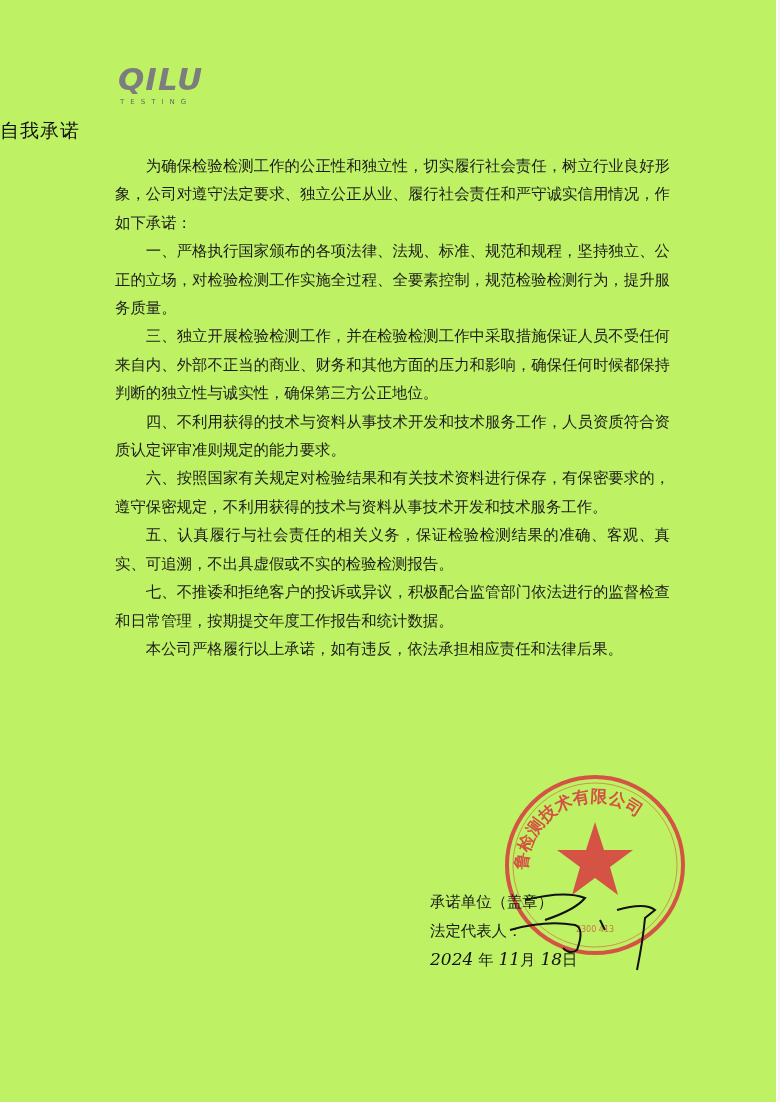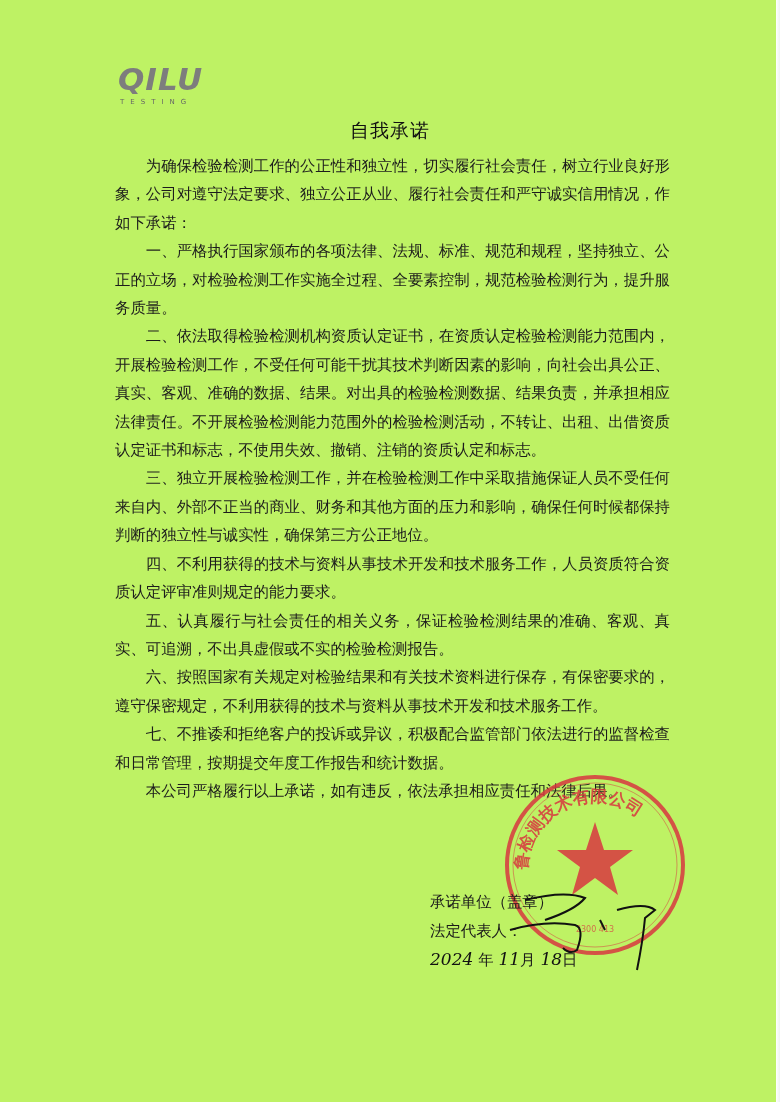--- a/index.html
+++ b/index.html
@@ -7,21 +7,21 @@
            font-family: "DejaVu Serif", "Liberation Serif", serif; color: #1a1a1a; }
     .page { position: absolute; left: 0; top: 0; width: 780px; height: 1102px; background: #bef264; }
     .edge { position: absolute; right: 0; top: 0; width: 4px; height: 1102px;
             background: linear-gradient(to right, #ffffff, #eef3ee); }
     .logo { position: absolute; left: 118px; top: 62px; width: 110px; height: 50px; }
     .logo-word { position: absolute; left: 0; top: 0; font-family: "DejaVu Sans", sans-serif;
                  font-weight: bold; font-style: italic; font-size: 31px; letter-spacing: 1px;
                  color: #7d7d7d; line-height: 34px; }
     .logo-sub { position: absolute; left: 2px; top: 36px; font-family: "DejaVu Sans", sans-serif;
                 font-size: 7px; letter-spacing: 6px; color: #666; white-space: nowrap; }
-    .title { position: absolute; left: 0; width: 780px; top: 118px; text-align: center;
+    .title { position: absolute; left: 0; width: 780px; top: 118px; 
              font-size: 19px; letter-spacing: 1px; color: #111; }
     .body-text { position: absolute; left: 115px; top: 152px; width: 555px; font-size: 15.4px;
                  line-height: 28.4px; color: #1c1c1c; }
     .para { margin: 0; text-indent: 2em; text-align: justify; font-family: Liberation Serif, serif; }
     .sign-block { position: absolute; left: 430px; top: 888px; font-size: 15.4px; line-height: 28.5px; }
     .sign-line { white-space: nowrap; }
     .handwriting { font-family: "DejaVu Serif", serif; font-style: italic; font-size: 17px; color: #111; }
     .stamp { position: absolute; left: 500px; top: 770px; width: 190px; height: 190px; pointer-events: none; }
     .signature { position: absolute; left: 505px; top: 880px; width: 160px; height: 100px; pointer-events: none; }
   </style>
@@ -34,25 +34,24 @@
   <div class="logo">
     <div class="logo-word">QILU</div>
     <div class="logo-sub">TESTING</div>
   </div>
 
   <div class="title">自我承诺</div>
 
   <div class="body-text">
     <p class="para">为确保检验检测工作的公正性和独立性，切实履行社会责任，树立行业良好形象，公司对遵守法定要求、独立公正从业、履行社会责任和严守诚实信用情况，作如下承诺：</p>
     <p class="para">一、严格执行国家颁布的各项法律、法规、标准、规范和规程，坚持独立、公正的立场，对检验检测工作实施全过程、全要素控制，规范检验检测行为，提升服务质量。</p>
-    <p class="para">二、依法取得检验检测机构资质认定证书，在资质认定检验检测能力范围内，开展检验检测工作，不受任何可能干扰其技术判断因素的影响，向社会出具公正、真实、客观、准确的数据、结果。对出具的检验检测数据、结果负责，并承担相应法律责任。不开展检验检测能力范围外的检验检测活动，不转让、出租、出借资质认定证书和标志，不使用失效、撤销、注销的资质认定和标志。</p>
     <p class="para">三、独立开展检验检测工作，并在检验检测工作中采取措施保证人员不受任何来自内、外部不正当的商业、财务和其他方面的压力和影响，确保任何时候都保持判断的独立性与诚实性，确保第三方公正地位。</p>
     <p class="para">四、不利用获得的技术与资料从事技术开发和技术服务工作，人员资质符合资质认定评审准则规定的能力要求。</p>
+    <p class="para">六、按照国家有关规定对检验结果和有关技术资料进行保存，有保密要求的，遵守保密规定，不利用获得的技术与资料从事技术开发和技术服务工作。</p>
     <p class="para">五、认真履行与社会责任的相关义务，保证检验检测结果的准确、客观、真实、可追溯，不出具虚假或不实的检验检测报告。</p>
-    <p class="para">六、按照国家有关规定对检验结果和有关技术资料进行保存，有保密要求的，遵守保密规定，不利用获得的技术与资料从事技术开发和技术服务工作。</p>
     <p class="para">七、不推诿和拒绝客户的投诉或异议，积极配合监管部门依法进行的监督检查和日常管理，按期提交年度工作报告和统计数据。</p>
     <p class="para">本公司严格履行以上承诺，如有违反，依法承担相应责任和法律后果。</p>
   </div>
 
   <svg class="stamp" viewBox="0 0 190 190">
     <circle cx="95" cy="95" r="88" fill="none" stroke="#d8373f" stroke-width="4" opacity="0.85"></circle>
     <circle cx="95" cy="95" r="82" fill="none" stroke="#d8373f" stroke-width="1" opacity="0.5"></circle>
     <polygon points="95,52 104,80 133,80 110,97 118,125 95,108 72,125 80,97 57,80 86,80" fill="#d8373f" opacity="0.85"></polygon>
     <path id="ringpath" d="M 30 120 A 68 68 0 1 1 160 120" fill="none"></path>
     <text font-size="17" fill="#d8373f" opacity="0.85" font-family="DejaVu Sans, sans-serif" font-weight="bold">

